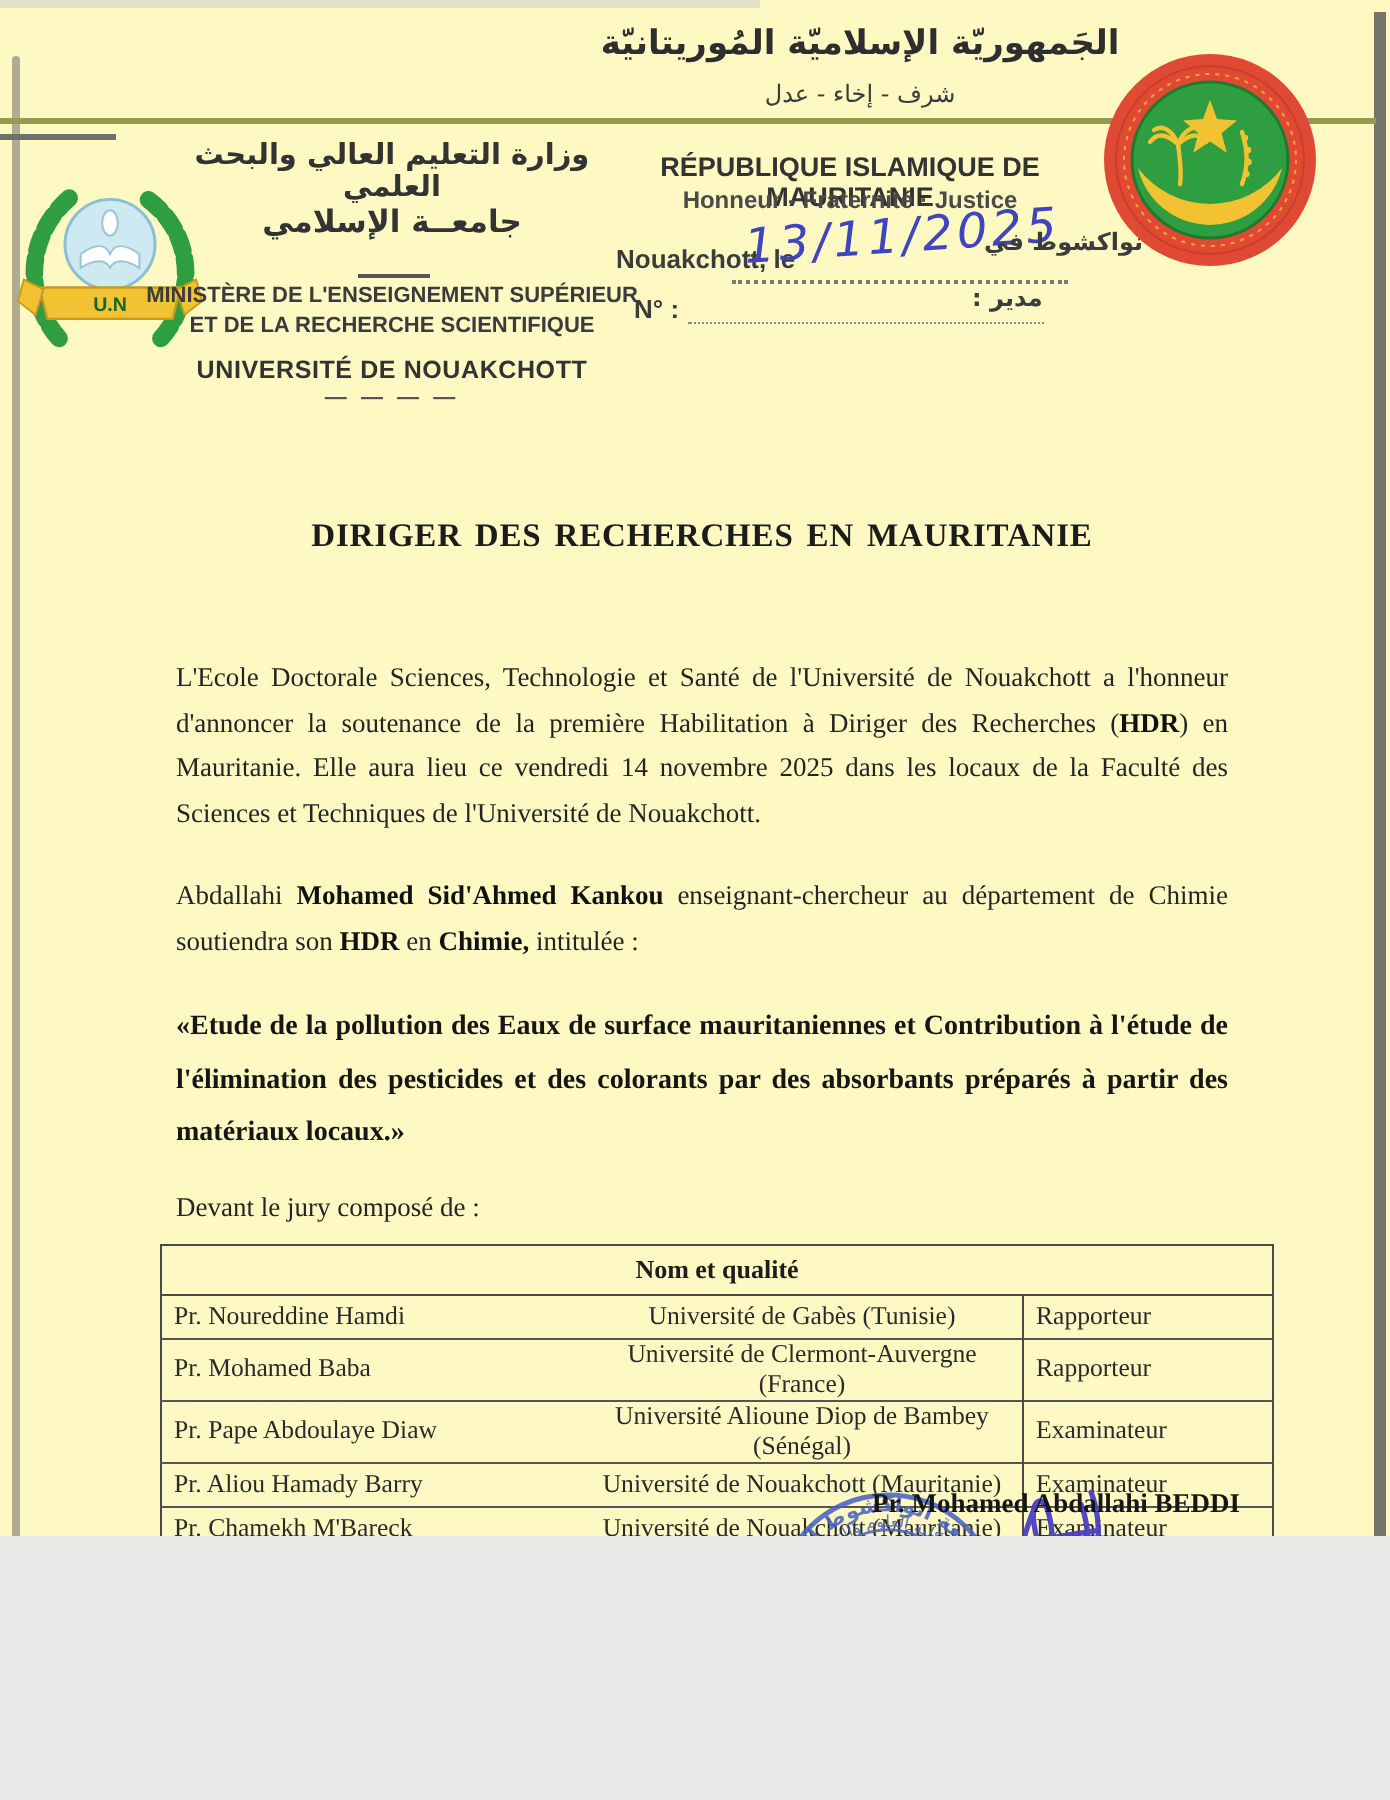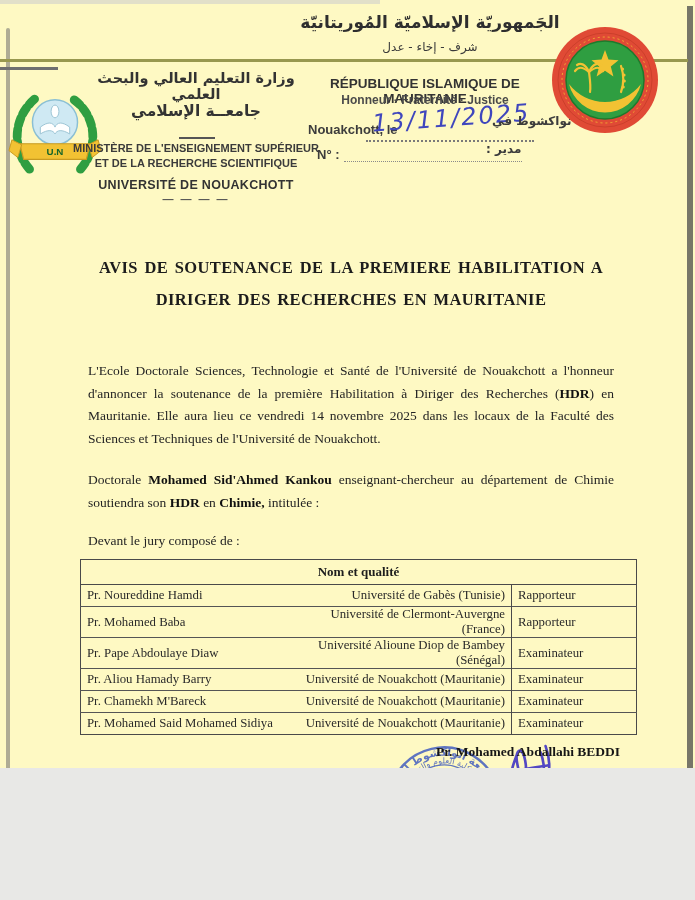--- a/index.html
+++ b/index.html
@@ -66,21 +66,21 @@
   .para{font-size:13.5px;line-height:22.5px;text-align:justify;margin:0 0 19px 0;color:#242424;}
   .para b{color:#111;}
   .quote{font-size:14px;font-weight:bold;line-height:26.5px;text-align:justify;margin:0 0 15px 0;color:#161616;}
   .jury-intro{font-size:13.5px;margin:0 0 10px 0;color:#242424;}
 
   table.jury{margin-left:-8px;width:557px;border-collapse:collapse;border:1.5px solid #4a4a4a;
     font-size:12.8px;color:#2a2a2a;}
   table.jury th{border:1.3px solid #4a4a4a;height:22px;font-size:13px;font-weight:bold;text-align:center;color:#1d1d1d;}
   table.jury td{border-top:1.3px solid #555;height:21px;padding:0 6px;}
   table.jury td.c-name{width:198px;}
-  table.jury td.c-univ{text-align:right;}
+  table.jury td.c-univ{text-align:center;}
   table.jury td.c-role{border-left:1.3px solid #4a4a4a;width:112px;}
 
   
   .signatory{position:absolute;left:436px;top:744px;font-size:13.5px;font-weight:bold;color:#161616;}
   .stamp-svg{position:absolute;left:372px;top:731px;transform:rotate(-13deg);opacity:.88;}
   .sig-svg{position:absolute;left:455px;top:740px;opacity:.95;}
   .amp-label{position:absolute;left:88px;top:766px;font-size:13.5px;color:#242424;}
   .amp-list{position:absolute;left:116px;top:792px;font-size:13.5px;color:#242424;}
   .amp-item{line-height:22px;}
   .amp-item .bullet{display:inline-block;width:26px;}
@@ -150,28 +150,28 @@
   <div class="date-label">Nouakchott, le</div>
   <div class="date-line"></div>
   <div class="date-hand">13/11/2025</div>
   <div class="date-ar">نواكشوط في</div>
   <div class="num-label">N° :</div>
   <div class="num-line"></div>
   <div class="num-ar">مدير :</div>
 
   <main>
     <h1 class="doc-title">
-      <div>AVIS DE SOUTENANCE DE LA PREMIERE HABILITATION A</div>
       <div>DIRIGER DES RECHERCHES EN MAURITANIE</div>
     </h1>
 
     <p class="para"><span>L'Ecole Doctorale Sciences, Technologie et Santé de l'Université de Nouakchott a l'honneur d'annoncer la soutenance de la première Habilitation à Diriger des Recherches (</span><b>HDR</b><span>) en Mauritanie. Elle aura lieu ce vendredi 14 novembre 2025 dans les locaux de la Faculté des Sciences et Techniques de l'Université de Nouakchott.</span></p>
 
-    <p class="para"><span>Doctorale </span><b>Mohamed Sid'Ahmed Kankou</b><span> enseignant-chercheur au département de Chimie soutiendra son </span><b>HDR</b><span> en </span><b>Chimie,</b><span> intitulée :</span></p>
-
+    <p class="para"><span>Abdallahi </span><b>Mohamed Sid'Ahmed Kankou</b><span> enseignant-chercheur au département de Chimie soutiendra son </span><b>HDR</b><span> en </span><b>Chimie,</b><span> intitulée :</span></p>
+
+    <p class="quote">«Etude de la pollution des Eaux de surface mauritaniennes et Contribution à l'étude de l'élimination des pesticides et des colorants par des absorbants préparés à partir des matériaux locaux.»</p>
 
     <p class="jury-intro">Devant le jury composé de :</p>
 
     <table class="jury">
       <thead>
         <tr>
           <th colspan="3">Nom et qualité</th>
         </tr>
       </thead>
       <tbody>

